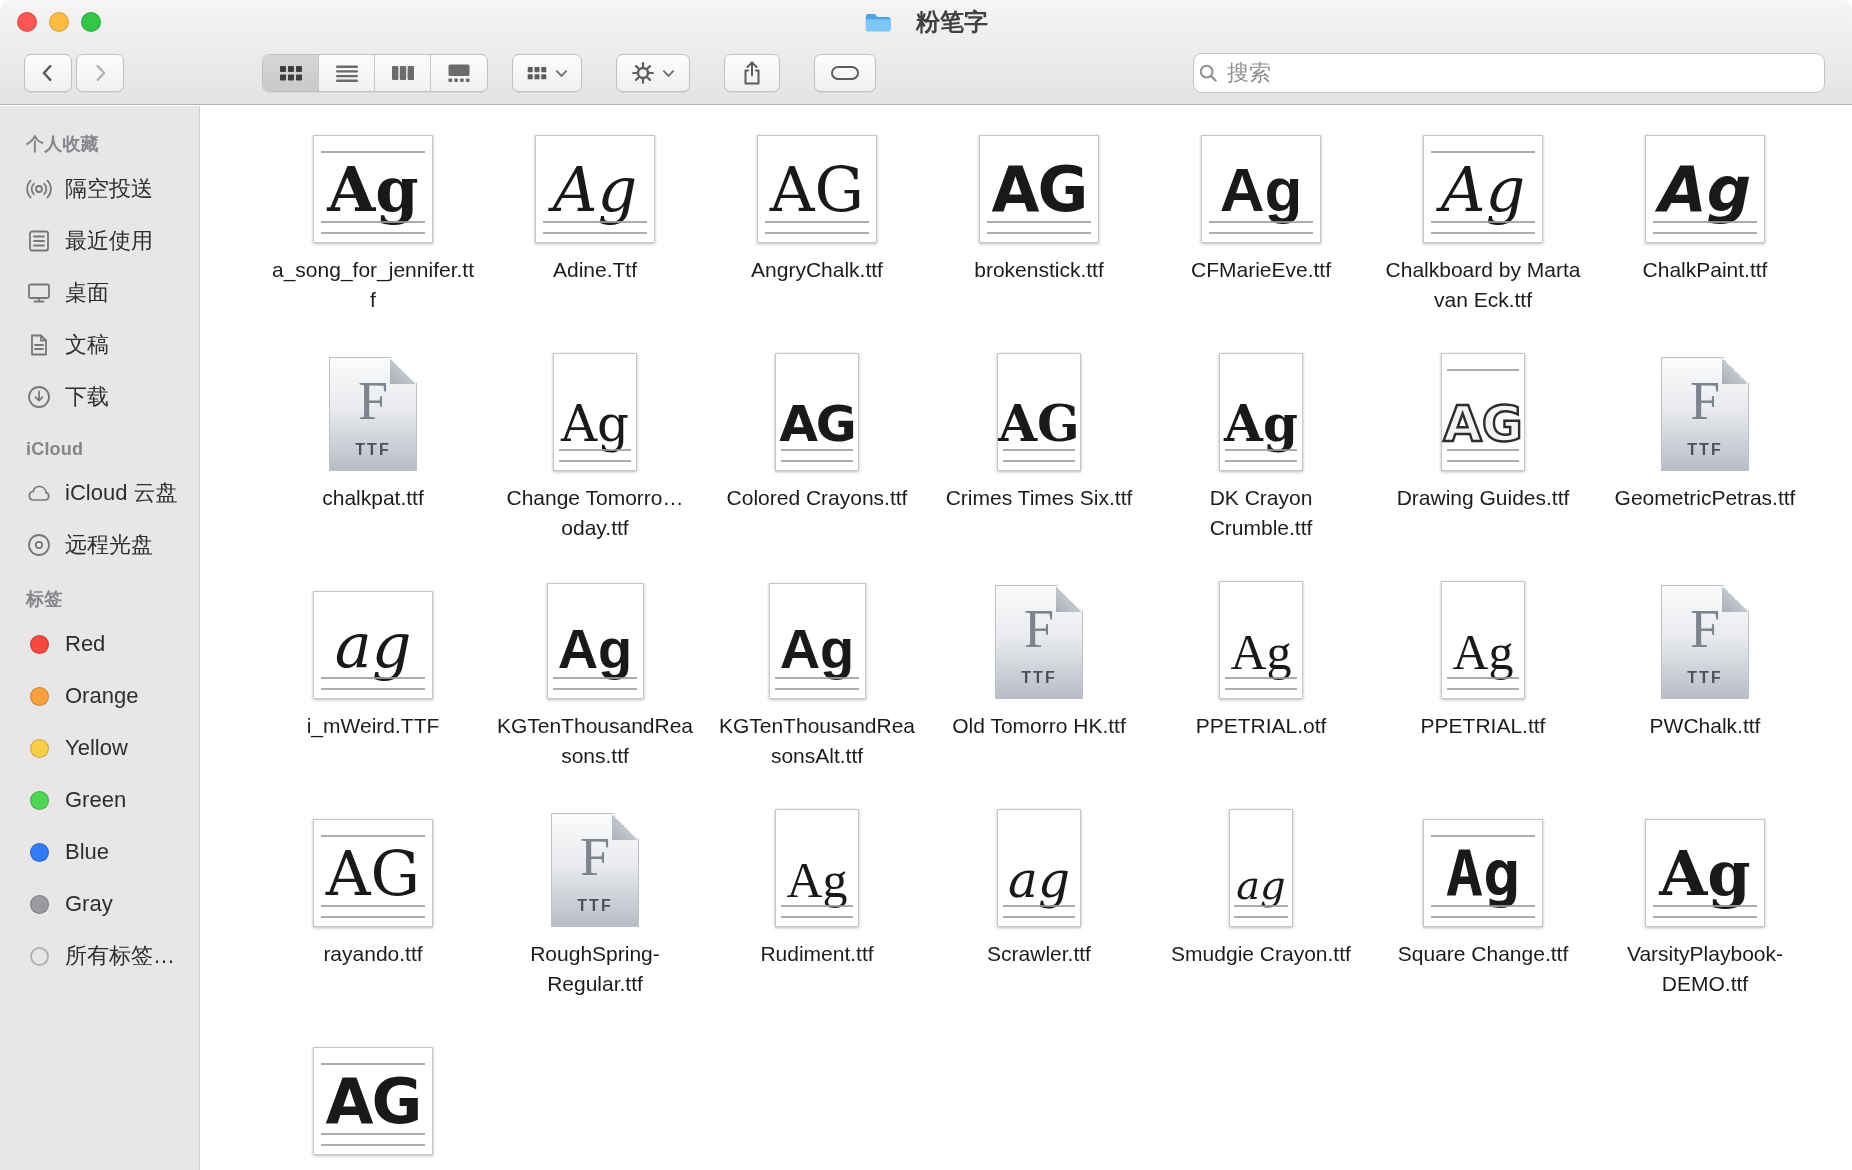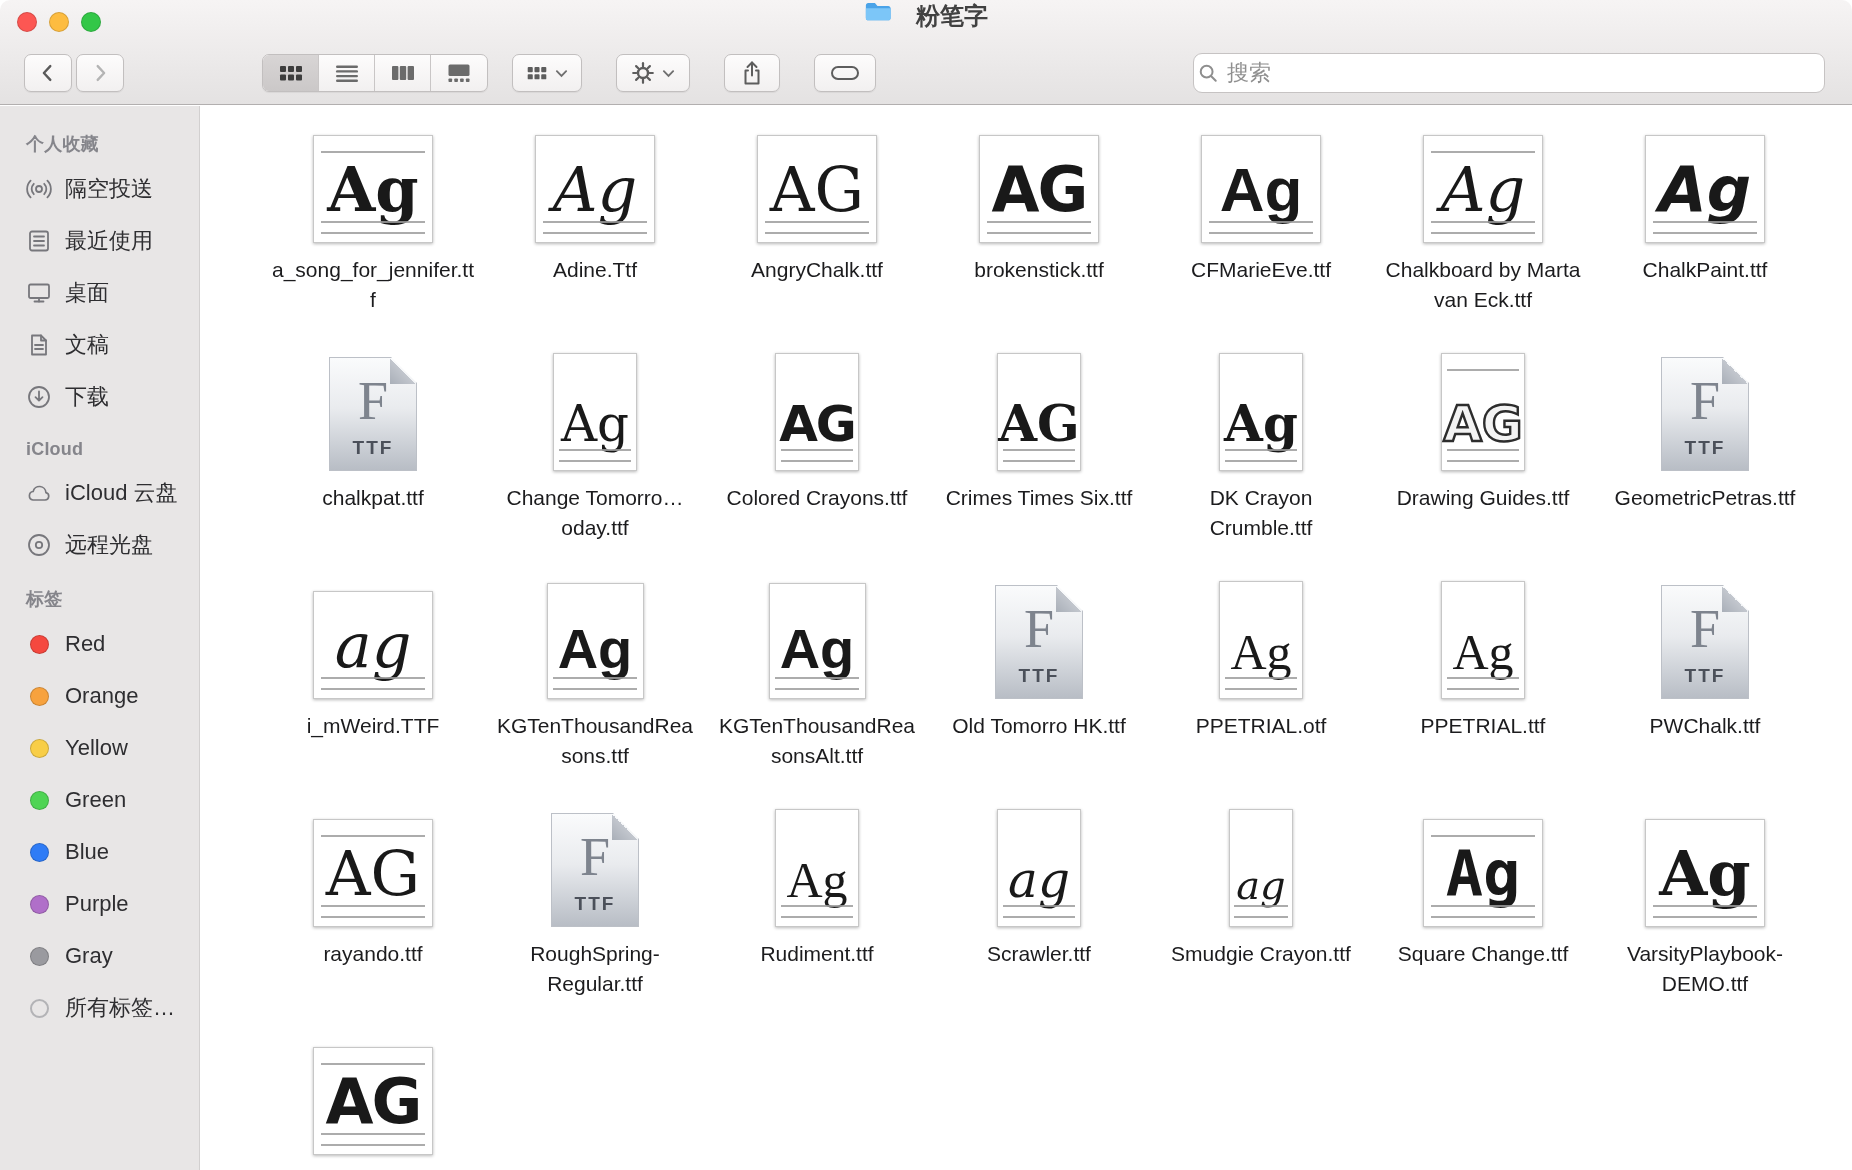--- a/index.html
+++ b/index.html
@@ -7,21 +7,21 @@
     font-family:"Liberation Sans",sans-serif;cursor:default;
     -webkit-font-smoothing:antialiased}
   .window{position:relative;width:1852px;height:1170px;background:#fff;overflow:hidden;border-radius:10px 10px 0 0}
 
   
   .header{position:absolute;top:0;left:0;right:0;height:105px;
     background:linear-gradient(#f6f4f4,#e4e2e2);border-bottom:1px solid #b2afaf;z-index:5}
   .titlebar{position:relative;height:44px}
   .traffic{position:absolute;left:17px;top:12px;display:flex;gap:12px;z-index:2}
   .light{width:20px;height:20px;border-radius:50%;border:1px solid rgba(0,0,0,.15)}
-  .title{position:absolute;left:0;right:0;top:0;height:44px;display:flex;
+  .title{position:absolute;left:0;right:0;top:0;height:44px;display:flex;align-items:center;
     justify-content:center;gap:24px;font-size:24px;font-weight:600;color:#414141}
   .title svg{display:block}
 
   .toolbar{position:relative;height:60px}
   .tbtn{position:absolute;top:10px;height:38px;border:1px solid #c2bfbf;border-radius:7px;
     background:linear-gradient(#fdfcfc,#f2f0f0);box-shadow:0 1px 1px rgba(0,0,0,.06);
     display:flex;align-items:center;justify-content:center;gap:7px;color:#5d5d5d}
   .tbtn svg{display:block}
   .nav{width:48px}
   .seg{position:absolute;left:262px;top:10px;height:38px;display:flex;border:1px solid #c2bfbf;
@@ -86,21 +86,21 @@
 
   
   .ttfdoc{width:88px;height:114px;border:1px solid #bcc0c7;
     background:linear-gradient(180deg,#fafbfc 0%,#e9ebee 45%,#ced2d8 75%,#b8bdc5 100%);
     clip-path:polygon(0 0,calc(100% - 26px) 0,100% 26px,100% 100%,0 100%)}
   .fold{position:absolute;top:0;right:0;width:26px;height:26px;
     background:linear-gradient(225deg,rgba(0,0,0,0) 50%,#c3c7ce 50%,#a9afb8 100%)}
   .fletter{position:absolute;top:12px;left:0;right:0;text-align:center;
     font-family:"Liberation Serif",serif;font-size:54px;color:#7e848e}
   .ttfbadge{position:absolute;bottom:11px;left:0;right:0;text-align:center;
-    font-size:19px;font-weight:700;letter-spacing:2px;color:#4b505a}
+    font-size:16px;font-weight:700;letter-spacing:2px;color:#4b505a}
 </style>
 </head>
 <body>
 
 <div class="window">
 
   <div class="header">
     <div class="titlebar">
       <div class="traffic">
         <span class="light" style="background: rgb(252, 87, 83);"></span>
@@ -319,26 +319,20 @@
         <span>Green</span>
       </div>
       <div class="side-item">
         <span class="side-icn">
           <span class="tag-dot" style="background: rgb(47, 124, 246);"></span>
         </span>
         <span>Blue</span>
       </div>
       <div class="side-item">
         <span class="side-icn">
-          <span class="tag-dot" style="background: rgb(176, 111, 201);"></span>
-        </span>
-        <span>Purple</span>
-      </div>
-      <div class="side-item">
-        <span class="side-icn">
           <span class="tag-dot" style="background: rgb(154, 154, 159);"></span>
         </span>
         <span>Gray</span>
       </div>
       <div class="side-item">
         <span class="side-icn">
           <span class="tag-dot hollow"></span>
         </span>
         <span>所有标签…</span>
       </div>

